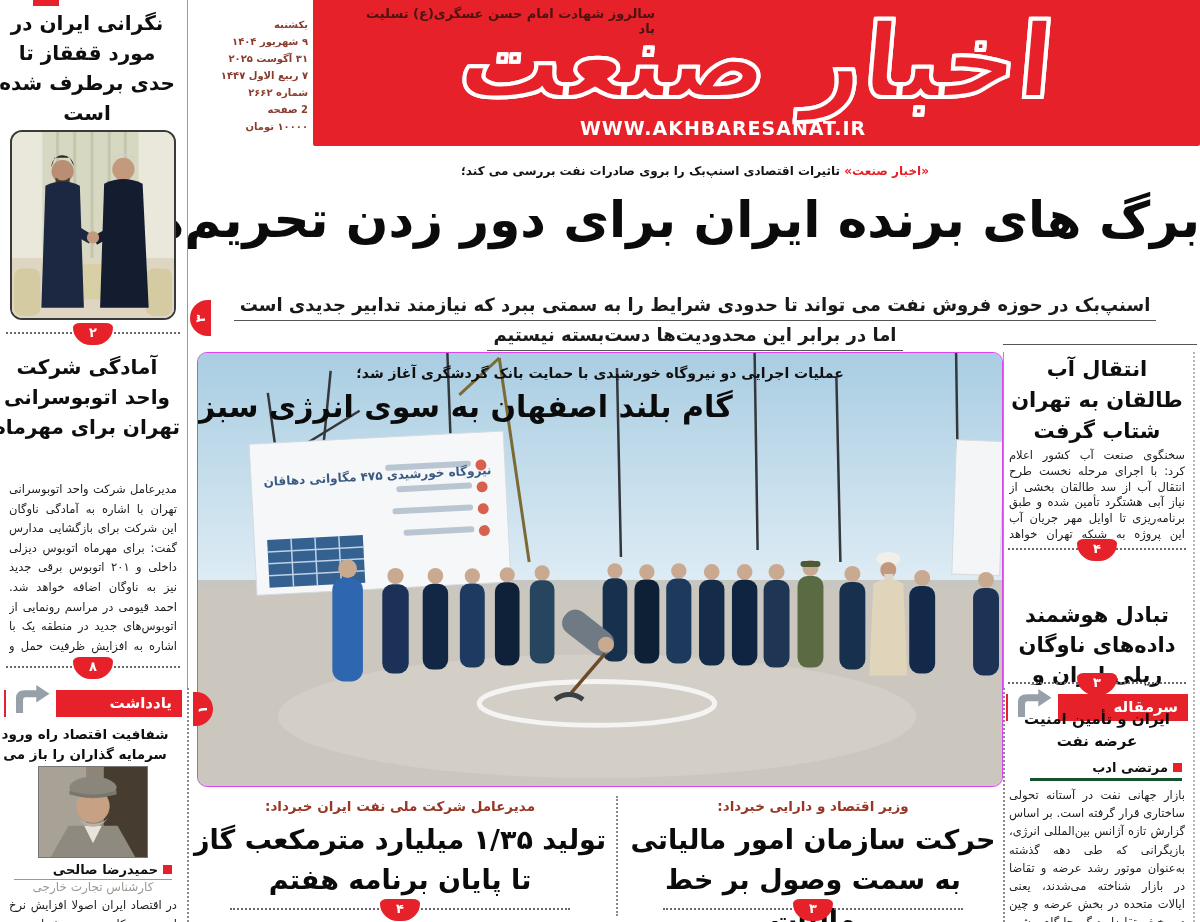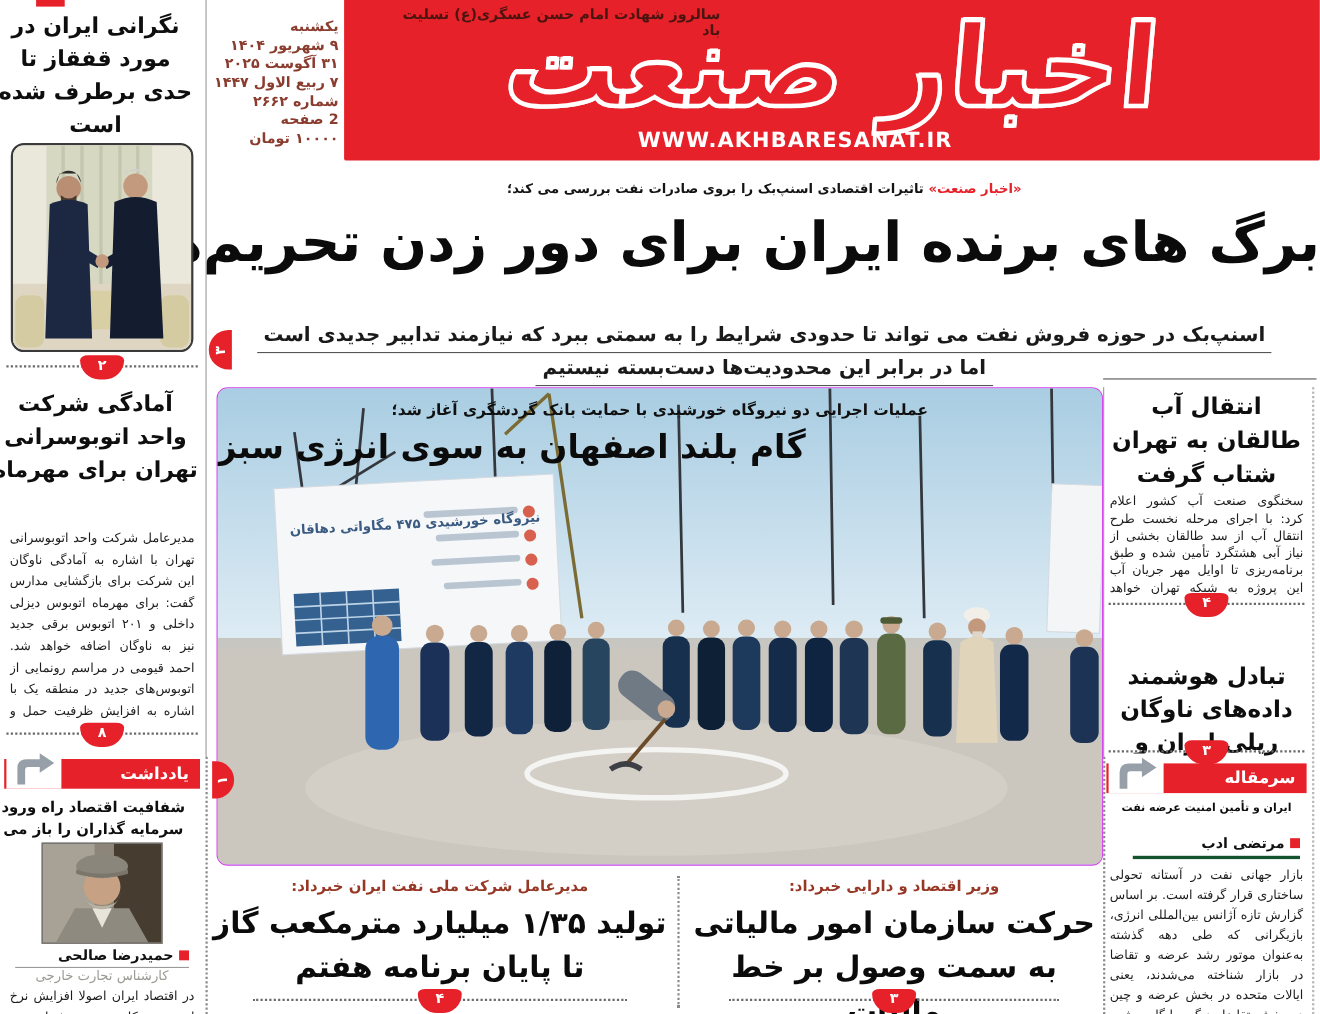--- a/index.html
+++ b/index.html
@@ -33,21 +33,21 @@
   .condolence { left:40px; top:6px; width:302px; text-align:right; font-size:13px; font-weight:bold; color:#4a1410; }
   .logo { left:0; top:10px; width:100%; text-align:center; font-size:103px; font-weight:bold;
     color:#e62129; letter-spacing:5px; transform:skewX(-5deg); line-height:1.0; white-space:nowrap;
     -webkit-text-stroke:4px #ffffff;
     text-shadow:2px 0 0 #fff,-2px 0 0 #fff,0 2px 0 #fff,0 -2px 0 #fff; }
   .site-url { left:60px; top:117px; width:700px; text-align:center; color:#ffffff;
     font-size:19px; font-weight:bold; letter-spacing:1px; direction:ltr; }
 
   
   .date-block { left:190px; top:16px; width:118px; text-align:right; color:#8a3c2e;
-    font-size:13px; font-weight:bold; line-height:17px; }
+    font-size:10px; font-weight:bold; line-height:17px; }
 
   
   .lead { left:190px; top:150px; width:1010px; height:202px; }
   .lead-kicker { left:0; top:14px; width:100%; text-align:center; font-size:12px; font-weight:bold; color:#141414; }
   .lead-kicker .brand { color:#e62129; }
   .lead-head { left:0; top:42px; width:100%; text-align:center; font-size:50px; font-weight:bold;
     color:#0b0b0b; white-space:nowrap; line-height:1.15; }
   .lead-sub { left:0; width:100%; text-align:center; font-size:18px; font-weight:bold; color:#1a1a1a; }
   .lead-sub span { display:inline-block; border-bottom:1px solid #555; padding:0 6px 5px; }
 
@@ -84,21 +84,21 @@
   .note-author { position:absolute; top:862px; right:14px; left:14px; border-bottom:1px solid #999;
     padding-bottom:2px; text-align:right; font-size:13px; font-weight:bold; color:#111; }
   .note-author .sq, .ed-author .sq { display:inline-block; width:9px; height:9px; background:#e62129; margin-left:5px; }
   .note-role { position:absolute; top:880px; right:0; left:0; text-align:center; font-size:12px; color:#9a9a94; }
   .note-body { top:896px; right:9px; left:9px; font-size:11.5px; line-height:19px; height:40px; overflow:hidden; }
 
   .right-col { left:1006px; top:344px; width:182px; height:578px; }
   .rc-h1 { top:10px; right:0; left:0; font-size:21px; line-height:31px; }
   .rc-body1 { top:104px; right:3px; left:3px; font-size:11.5px; line-height:15.8px; height:94px; overflow:hidden; }
   .rc-h2 { top:216px; right:0; left:4px; font-size:21px; line-height:30px;margin-top:40px; }
-  .ed-h { top:380px; right:0; left:0; font-size:10px; line-height:22px; }
+  .ed-h { top:364px; right:0; left:0; font-size:15px; line-height:22px; }
   .ed-author { position:absolute; top:416px; right:6px; left:24px; border-bottom:3px solid #14532d;
     padding-bottom:3px; text-align:right; font-size:13px; font-weight:bold; color:#111; }
   .ed-body { top:442px; right:3px; left:3px; font-size:11.5px; line-height:18.2px; height:136px; overflow:hidden; }
 
   
   .bottom-row { left:190px; top:792px; width:813px; height:130px; }
   .bm-art { position:absolute; top:0; height:130px; }
   .bm-kicker { position:absolute; top:6px; width:100%; text-align:center; font-size:13.5px; font-weight:bold; color:#973726; }
   .bm-head { position:absolute; top:28px; width:100%; text-align:center; font-size:27px; font-weight:bold; color:#0b0b0b; line-height:40px; }
   .bm-div { top:116px; left:40px; right:40px; }

